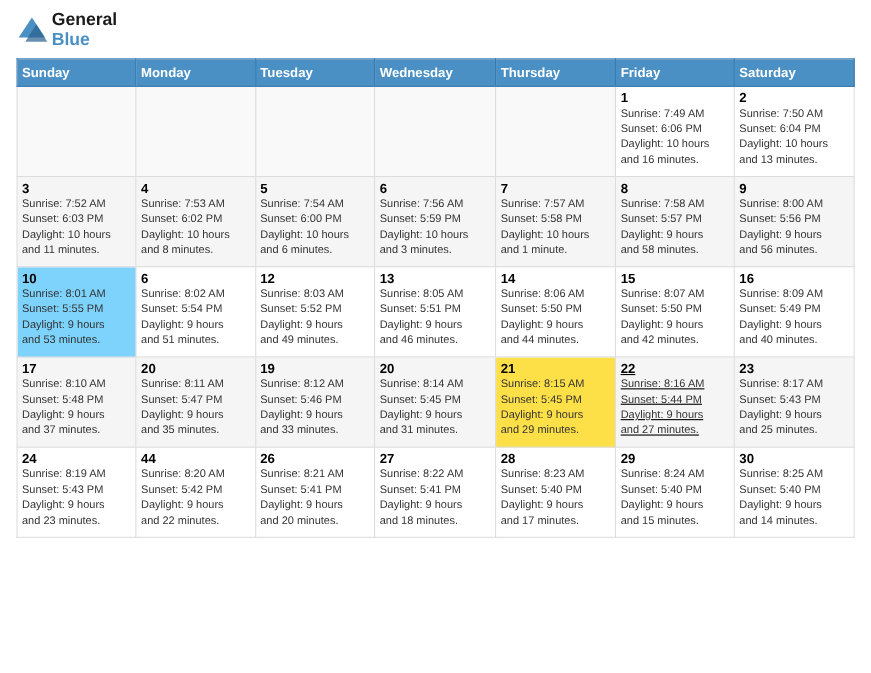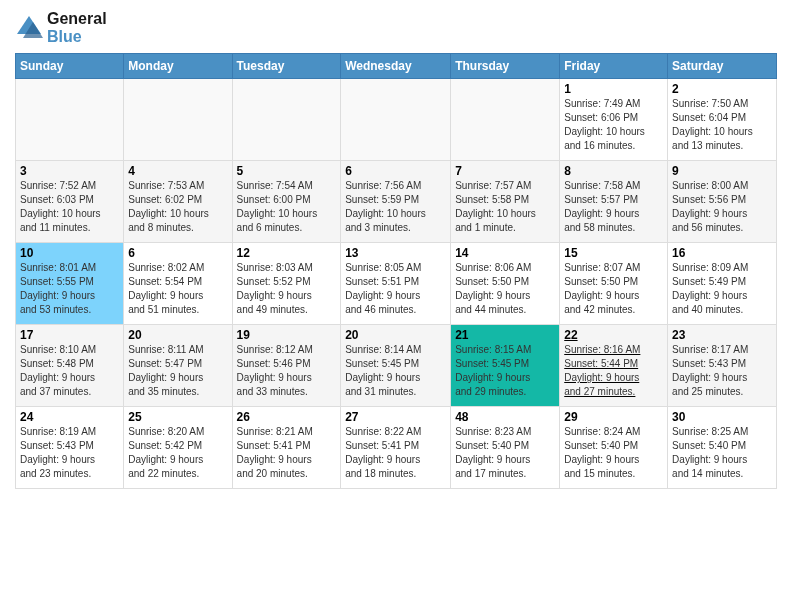--- a/index.html
+++ b/index.html
@@ -205,52 +205,52 @@
             <div class="day-info">Sunrise: 8:11 AM<br>Sunset: 5:47 PM<br>Daylight: 9 hours<br>and 35 minutes.</div>
           </td>
           <td style="background: rgb(245, 245, 245);">
             <span class="day-num">19</span>
             <div class="day-info">Sunrise: 8:12 AM<br>Sunset: 5:46 PM<br>Daylight: 9 hours<br>and 33 minutes.</div>
           </td>
           <td style="background: rgb(245, 245, 245);">
             <span class="day-num">20</span>
             <div class="day-info">Sunrise: 8:14 AM<br>Sunset: 5:45 PM<br>Daylight: 9 hours<br>and 31 minutes.</div>
           </td>
-          <td style="background: #14b8a6;">
+          <td style="background: #fde047;">
             <span class="day-num">21</span>
             <div class="day-info">Sunrise: 8:15 AM<br>Sunset: 5:45 PM<br>Daylight: 9 hours<br>and 29 minutes.</div>
           </td>
           <td style="background: rgb(245, 245, 245); text-decoration: underline;">
             <span class="day-num">22</span>
             <div class="day-info">Sunrise: 8:16 AM<br>Sunset: 5:44 PM<br>Daylight: 9 hours<br>and 27 minutes.</div>
           </td>
           <td style="background: rgb(245, 245, 245);">
             <span class="day-num">23</span>
             <div class="day-info">Sunrise: 8:17 AM<br>Sunset: 5:43 PM<br>Daylight: 9 hours<br>and 25 minutes.</div>
           </td>
         </tr>
         <tr>
           <td style="background: rgb(255, 255, 255);">
             <span class="day-num">24</span>
             <div class="day-info">Sunrise: 8:19 AM<br>Sunset: 5:43 PM<br>Daylight: 9 hours<br>and 23 minutes.</div>
           </td>
           <td style="background: rgb(255, 255, 255);">
-            <span class="day-num">25</span>
+            <span class="day-num">44</span>
             <div class="day-info">Sunrise: 8:20 AM<br>Sunset: 5:42 PM<br>Daylight: 9 hours<br>and 22 minutes.</div>
           </td>
           <td style="background: rgb(255, 255, 255);">
             <span class="day-num">26</span>
             <div class="day-info">Sunrise: 8:21 AM<br>Sunset: 5:41 PM<br>Daylight: 9 hours<br>and 20 minutes.</div>
           </td>
           <td style="background: rgb(255, 255, 255);">
             <span class="day-num">27</span>
             <div class="day-info">Sunrise: 8:22 AM<br>Sunset: 5:41 PM<br>Daylight: 9 hours<br>and 18 minutes.</div>
           </td>
           <td style="background: rgb(255, 255, 255);">
-            <span class="day-num">48</span>
+            <span class="day-num">28</span>
             <div class="day-info">Sunrise: 8:23 AM<br>Sunset: 5:40 PM<br>Daylight: 9 hours<br>and 17 minutes.</div>
           </td>
           <td style="background: rgb(255, 255, 255);">
             <span class="day-num">29</span>
             <div class="day-info">Sunrise: 8:24 AM<br>Sunset: 5:40 PM<br>Daylight: 9 hours<br>and 15 minutes.</div>
           </td>
           <td style="background: rgb(255, 255, 255);">
             <span class="day-num">30</span>
             <div class="day-info">Sunrise: 8:25 AM<br>Sunset: 5:40 PM<br>Daylight: 9 hours<br>and 14 minutes.</div>
           </td>

